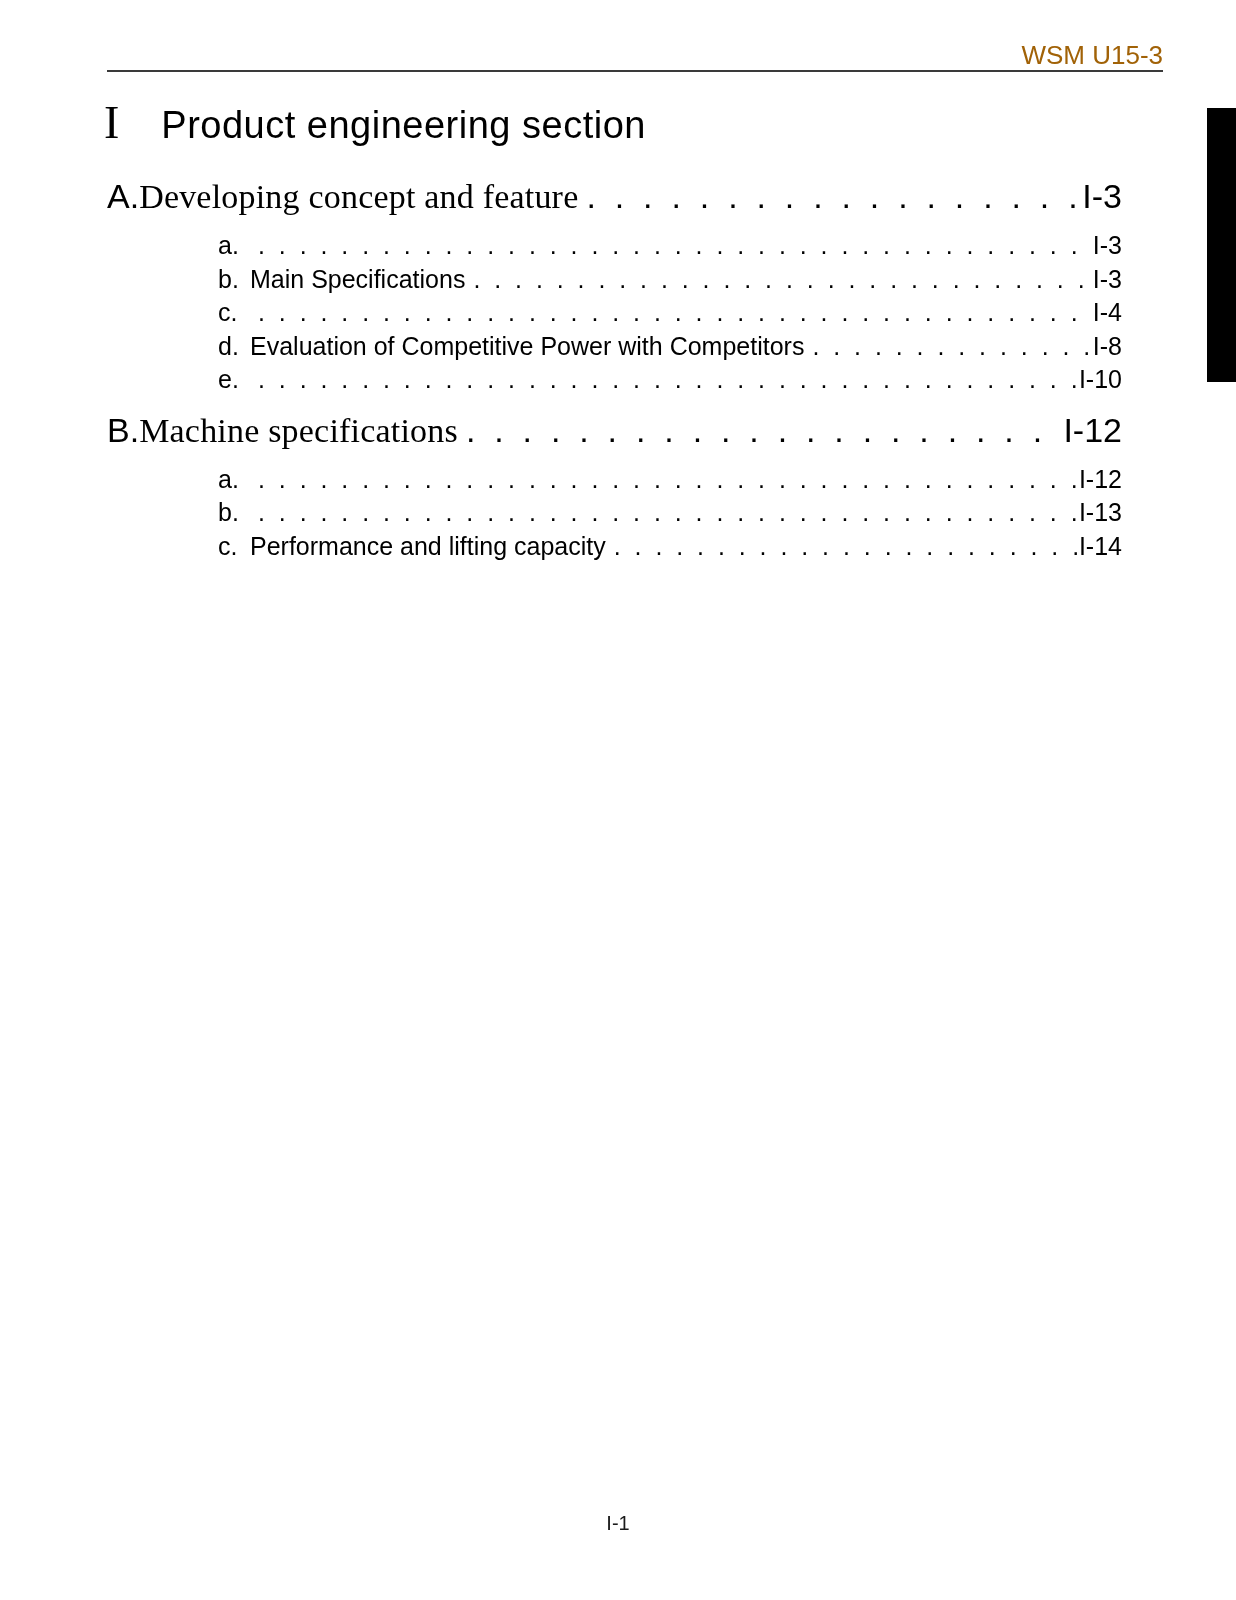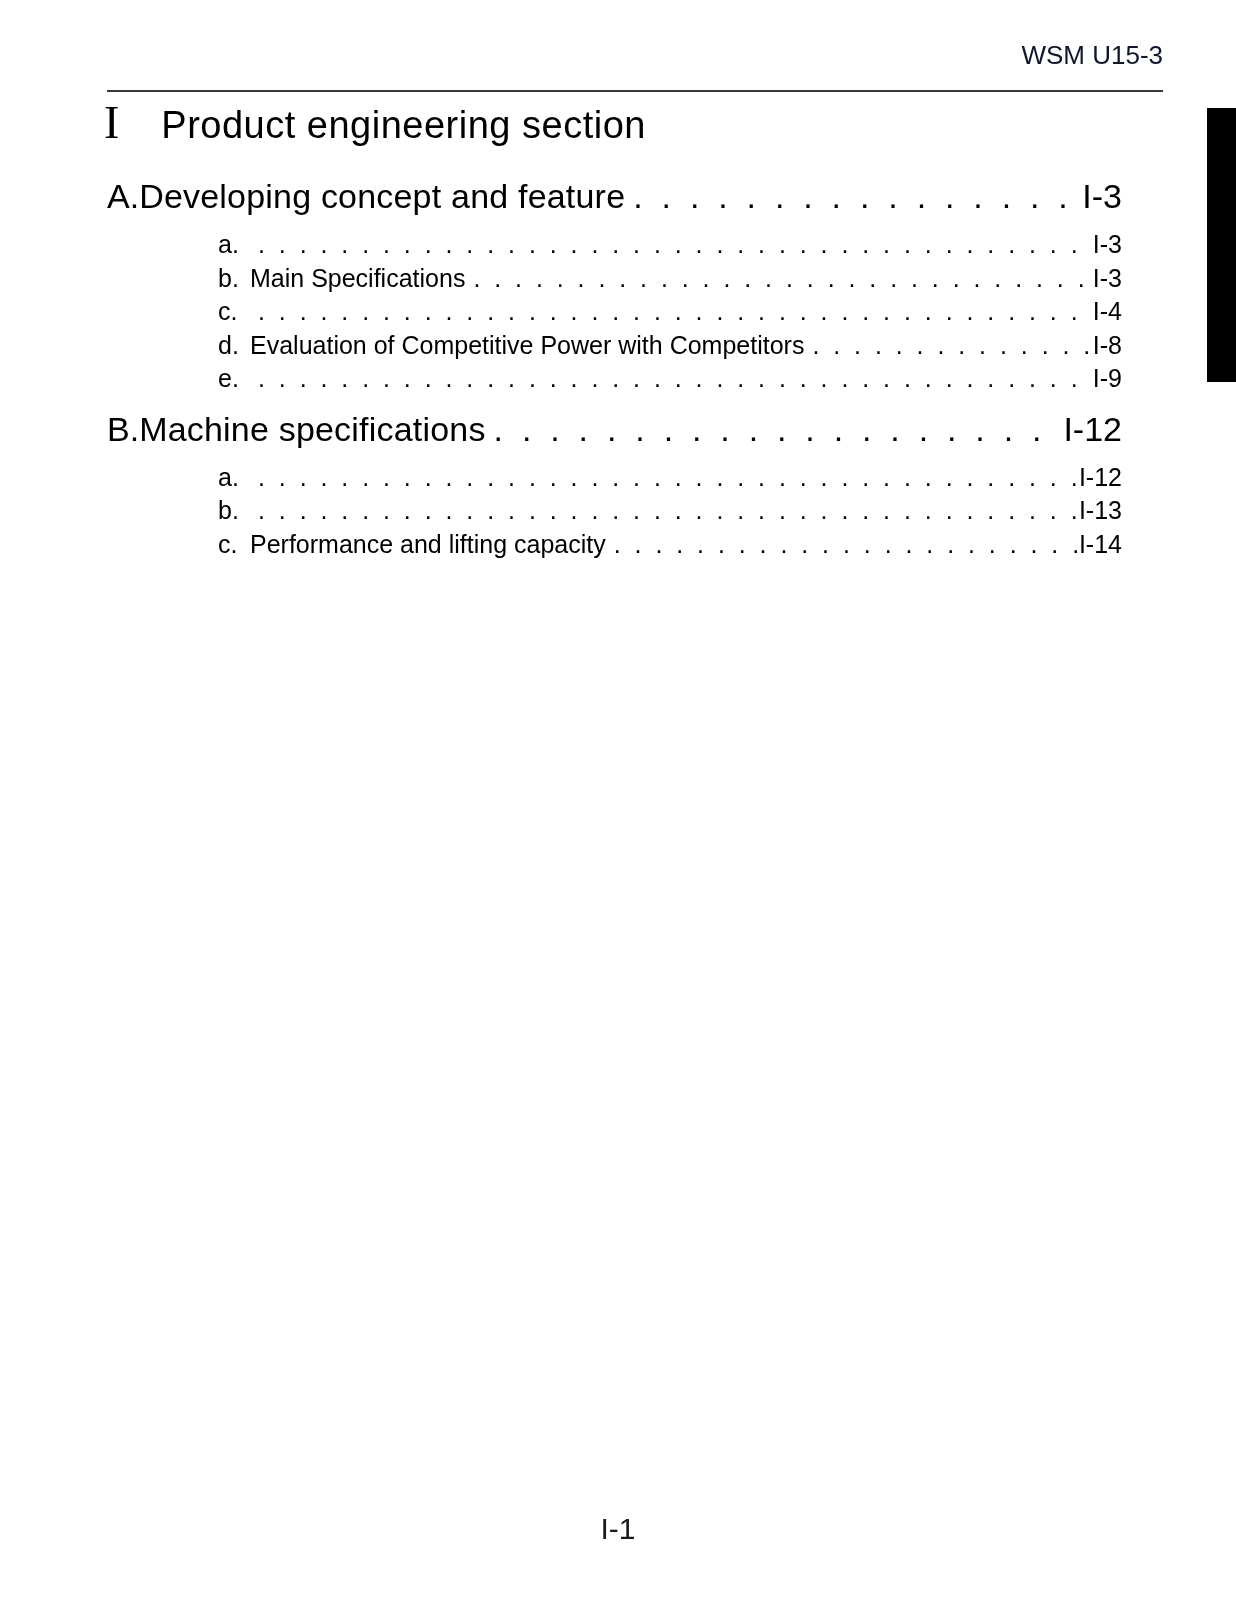--- a/index.html
+++ b/index.html
@@ -24,22 +24,22 @@
     width: 1056px;
     padding-top: 40px;
     border-bottom: 2px solid #3a3a3a;
     text-align: right;
     box-sizing: border-box;
   }
   .doc-code {
     display: inline-block;
     font-size: 26px;
     line-height: 30px;
-    padding-bottom: 20px;
-    color: #0f172a;
+    padding-bottom: 0;
+    color: #a16207;
   }
   
   .index-tab {
     position: absolute;
     top: 108px;
     right: 0;
     width: 29px;
     height: 274px;
     background: #000000;
   }
@@ -77,20 +77,21 @@
     align-items: baseline;
     white-space: nowrap;
   }
   .section-row {
     font-size: 34px;
     line-height: 40px;
     color: #000000;
   }
   .section-row .sec-title {
     letter-spacing: 0.2px;
+    font-family: Liberation Serif, serif;
   }
   .item-row {
     font-size: 25px;
     line-height: 33.5px;
     padding-left: 111px;
     color: #000000;
   }
   .item-label {
     display: inline-block;
     width: 32px;
@@ -109,21 +110,21 @@
   .sec-gap-a { margin-top: 0; }
   .items-gap { margin-top: 12px; }
   .sec-gap-b { margin-top: 13px; }
   
   .footer {
     position: absolute;
     left: 0;
     top: 1512px;
     width: 100%;
     text-align: center;
-    font-size: 30px;
+    font-size: 20px;
     color: #1a1a1a;
   }
 </style>
 </head>
 <body>
 
 <div class="page">
 
   <div class="header">
     <span class="doc-code">WSM U15-3</span>
@@ -164,21 +165,21 @@
       </div>
       <div class="toc-row item-row">
         <span class="item-label">d.</span>
           <span class="item-title">Evaluation of Competitive Power with Competitors </span>
         <span class="leader"></span>
         <span class="page-num">I-8</span>
       </div>
       <div class="toc-row item-row">
         <span class="item-label">e.</span>
         <span class="leader"></span>
-        <span class="page-num">I-9</span>
+        <span class="page-num">I-10</span>
       </div>
     </div>
 
     <div class="toc-row section-row sec-gap-b">
       <span class="sec-label">B.</span>
         <span class="sec-title">Machine specifications </span>
       <span class="leader"></span>
       <span class="page-num">I-12</span>
     </div>
 

